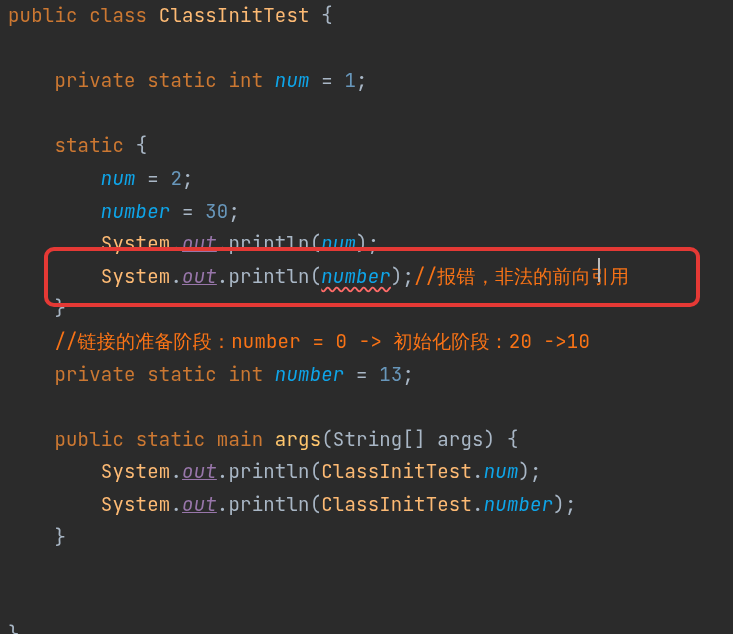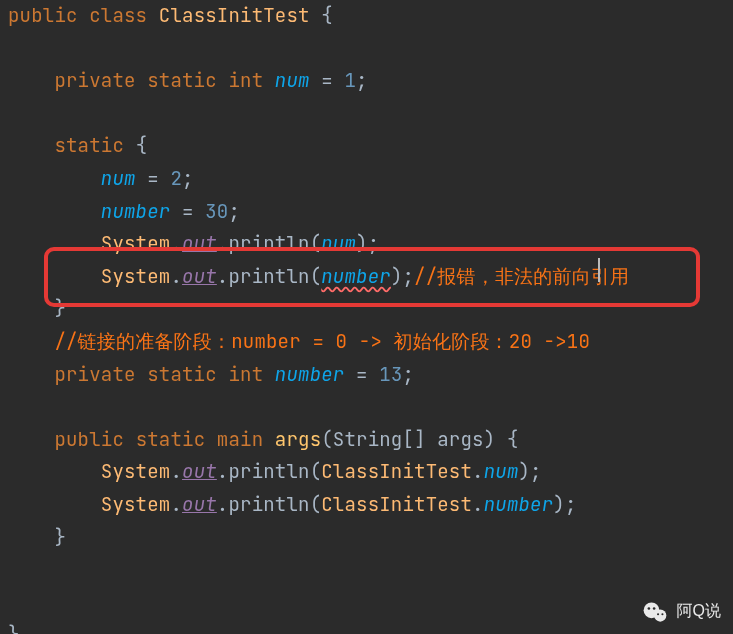--- a/index.html
+++ b/index.html
@@ -103,24 +103,13 @@
     <span class="kw">public</span> <span class="kw">static</span> <span class="kw">main</span> <span class="mth" style="color:#ffc66d">args</span><span class="pun">(String[] args)</span> <span class="pun">{</span>
         <span class="cls">System</span><span class="pun">.</span><span class="outf">out</span><span class="pun">.</span><span class="mth">println</span><span class="pun">(</span><span class="cls">ClassInitTest</span><span class="pun">.</span><span class="fld">num</span><span class="pun">)</span><span class="pun">;</span>
         <span class="cls">System</span><span class="pun">.</span><span class="outf">out</span><span class="pun">.</span><span class="mth">println</span><span class="pun">(</span><span class="cls">ClassInitTest</span><span class="pun">.</span><span class="fld">number</span><span class="pun">)</span><span class="pun">;</span>
     <span class="pun">}</span>
 
 
 <span class="pun">}</span></pre>
 
   <div class="highlight-box"></div>
 
-  <div class="watermark">
-    <svg class="wm-icon" viewBox="0 0 32 32">
-      <circle cx="12" cy="14" r="9" fill="#eaeaea"></circle>
-      <circle cx="22" cy="20" r="7" fill="#eaeaea"></circle>
-      <circle cx="9" cy="12" r="1.5" fill="#2b2b2b"></circle>
-      <circle cx="15" cy="12" r="1.5" fill="#2b2b2b"></circle>
-      <circle cx="19.5" cy="18.5" r="1.2" fill="#2b2b2b"></circle>
-      <circle cx="24.5" cy="18.5" r="1.2" fill="#2b2b2b"></circle>
-    </svg>
-    <span>阿Q说</span>
-  </div>
 </div>
 
 </body></html>

